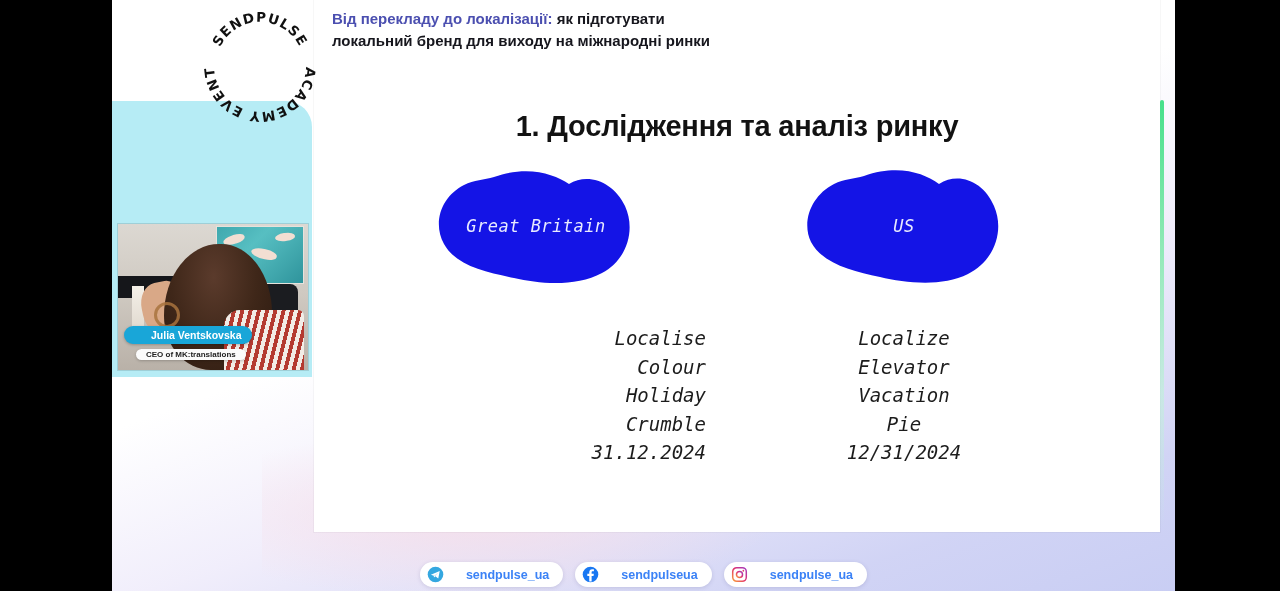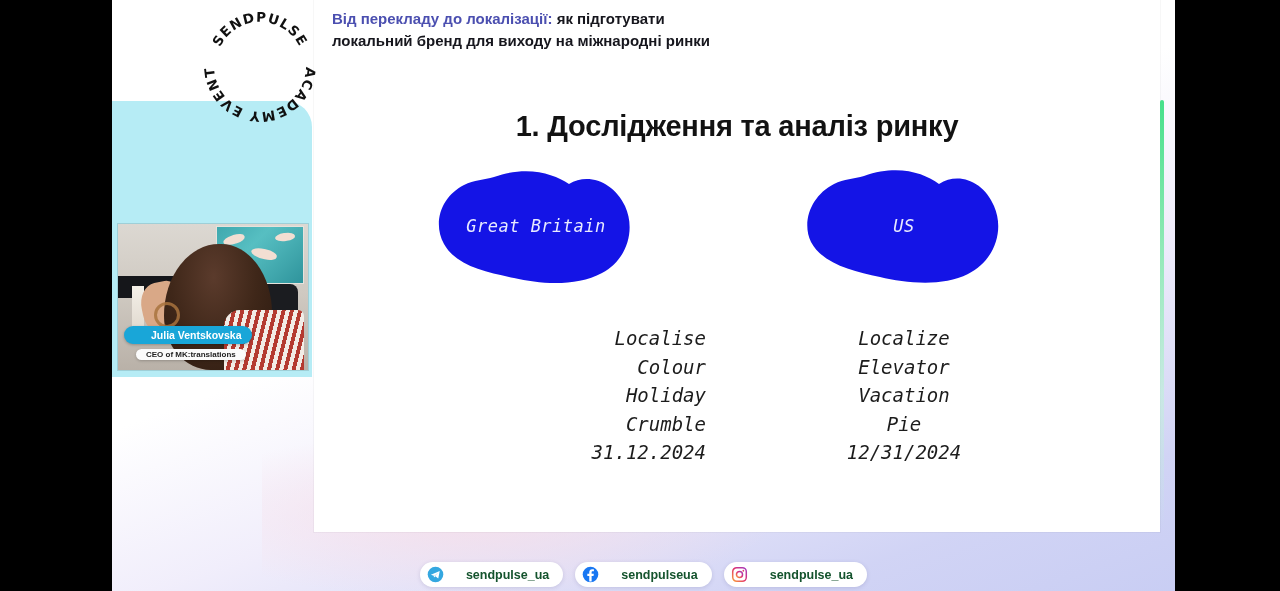--- a/index.html
+++ b/index.html
@@ -136,21 +136,21 @@
 
   
   #social {
     position:absolute; left:0; top:562px; width:1063px; z-index:25;
     display:flex; justify-content:center; gap:12px;
   }
   .pill {
     display:flex; align-items:center; gap:22px;
     background:#fff; border-radius:15px; padding:4px 14px 4px 7px;
     box-shadow:0 1px 4px rgba(60,60,120,.16);
-    font-size:12.5px; font-weight:700; color:#14532d;
+    font-size:12.5px; font-weight:700; color:#3b82f6;
   }
   .pill svg { display:block; }
 </style>
 </head>
 <body>
 
 <div id="stage">
 
   <div class="bar left"></div>
   <div class="bar right"></div>

